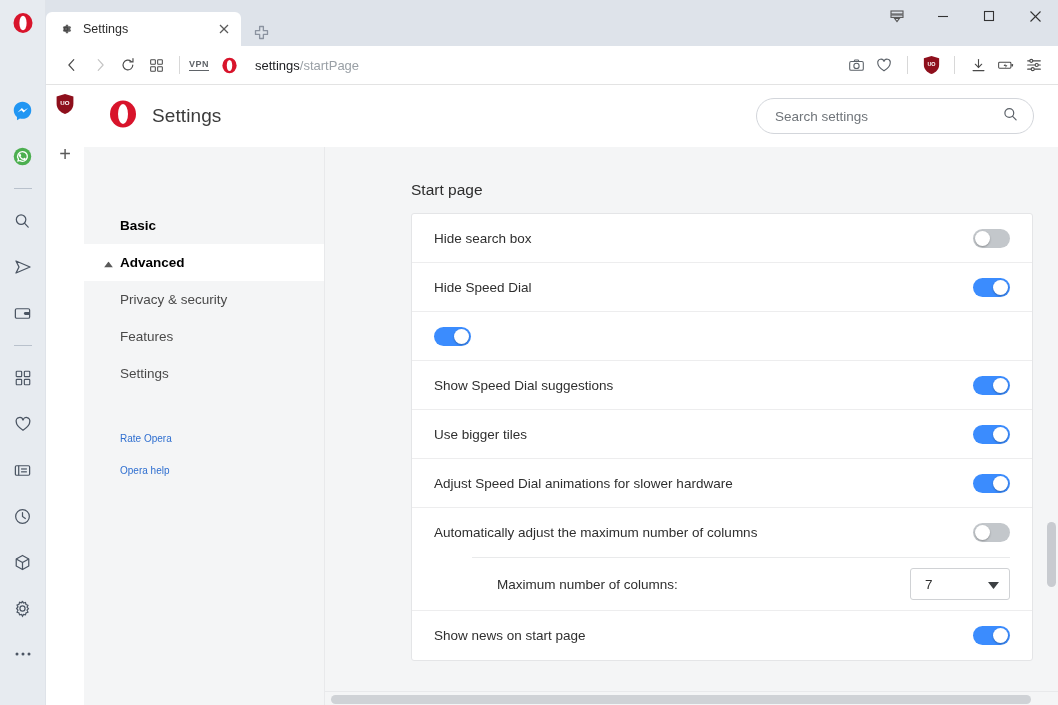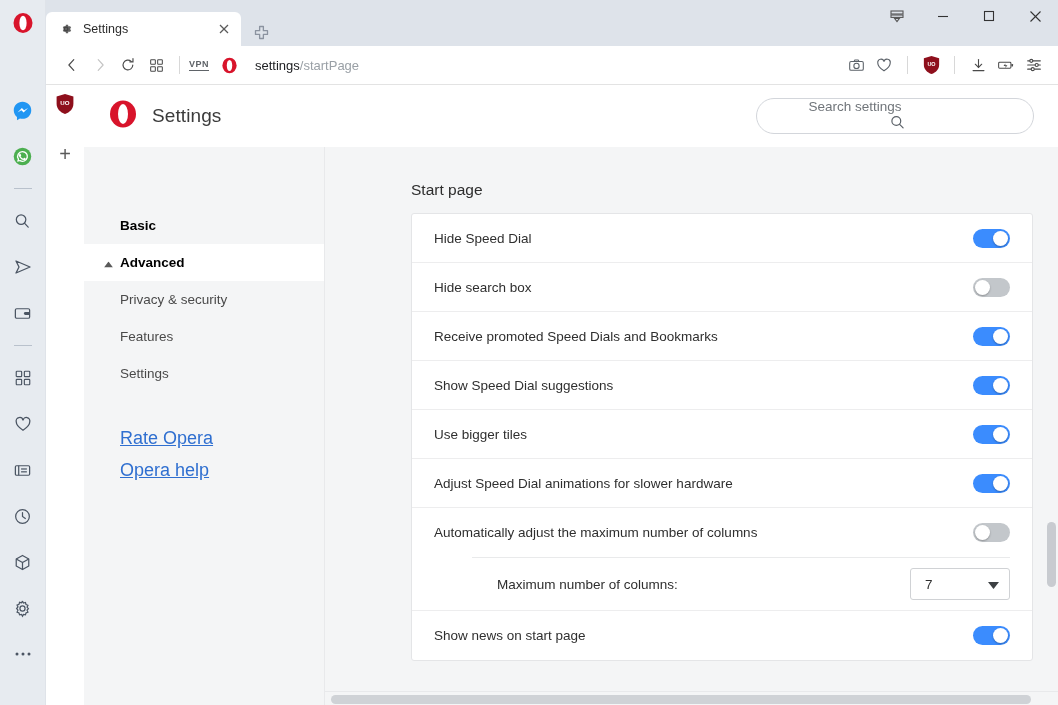--- a/index.html
+++ b/index.html
@@ -112,21 +112,21 @@
   .settings-header {
     height: 62px; background: #ffffff; display: flex; align-items: center;
     padding: 0 24px 0 24px; flex-shrink: 0;
   }
   .settings-header-title {
     font-size: 19px; color: #3b3b3b; margin-left: 14px; letter-spacing: .1px;
   }
   .searchbox {
     margin-left: auto; width: 278px; height: 36px; border: 1px solid #d3d6db;
     border-radius: 18px; display: flex; align-items: center; padding: 0 14px 0 18px;
-    background: #fff; cursor: text; flex-direction: column;
+    background: #fff; cursor: text;
   }
   .searchbox input {
     flex: 1; border: none; outline: none; font-size: 13.5px;
     font-family: "Liberation Sans", sans-serif; color: #3b3b3b; background: transparent;
   }
   .searchbox input::placeholder { color: #70757a; }
 
   .body-split { flex: 1; display: flex; min-height: 0; background: #f4f5f6; position: relative; }
 
   .nav {
@@ -136,21 +136,21 @@
   .nav-item {
     height: 37px; display: flex; align-items: center; padding-left: 36px;
     font-size: 13.5px; color: #4a4a4a; cursor: pointer; position: relative;
   }
   .nav-item.head { font-weight: 700; color: #000000; }
   .nav-item.active { background: #ffffff; }
   .nav-caret { position: absolute; left: 20px; top: 50%; transform: translateY(-50%); }
   .nav-links { margin-top: 30px; }
   .nav-link {
     height: 32px; display: flex; align-items: center; padding-left: 36px;
-    font-size: 18px; color: #2f6fd0; text-decoration: underline; cursor: pointer;
+    font-size: 10px; color: #2f6fd0; cursor: pointer;
   }
 
   .content {
     flex: 1; min-width: 0; overflow: hidden; position: relative; background: #f4f5f6;
     padding: 34px 0 0 0;
   }
   .content-inner { width: 100%; padding-left: 86px; padding-right: 38px; }
   .section-title { font-size: 15.5px; color: #2d2d2d; margin-bottom: 14px; }
 
   .card {
@@ -356,35 +356,34 @@
           <div class="nav-link">Opera help</div>
         </div>
       </div>
 
       <div class="content">
         <div class="content-inner">
           <div class="section-title">Start page</div>
           <div class="card">
 
             <div class="row">
+              <span class="row-label">Hide search box</span>
+              <span class="toggle off">
+                  <span class="knob"></span>
+                </span>
+            </div>
+
+            <div class="row">
               <span class="row-label">Hide Speed Dial</span>
               <span class="toggle on">
                   <span class="knob"></span>
                 </span>
             </div>
 
             <div class="row">
-              <span class="row-label">Hide search box</span>
-              <span class="toggle off">
-                  <span class="knob"></span>
-                </span>
-            </div>
-
-            <div class="row">
-              <span class="row-label">Receive promoted Speed Dials and Bookmarks</span>
               <span class="toggle on">
                   <span class="knob"></span>
                 </span>
             </div>
 
             <div class="row">
               <span class="row-label">Show Speed Dial suggestions</span>
               <span class="toggle on">
                   <span class="knob"></span>
                 </span>

